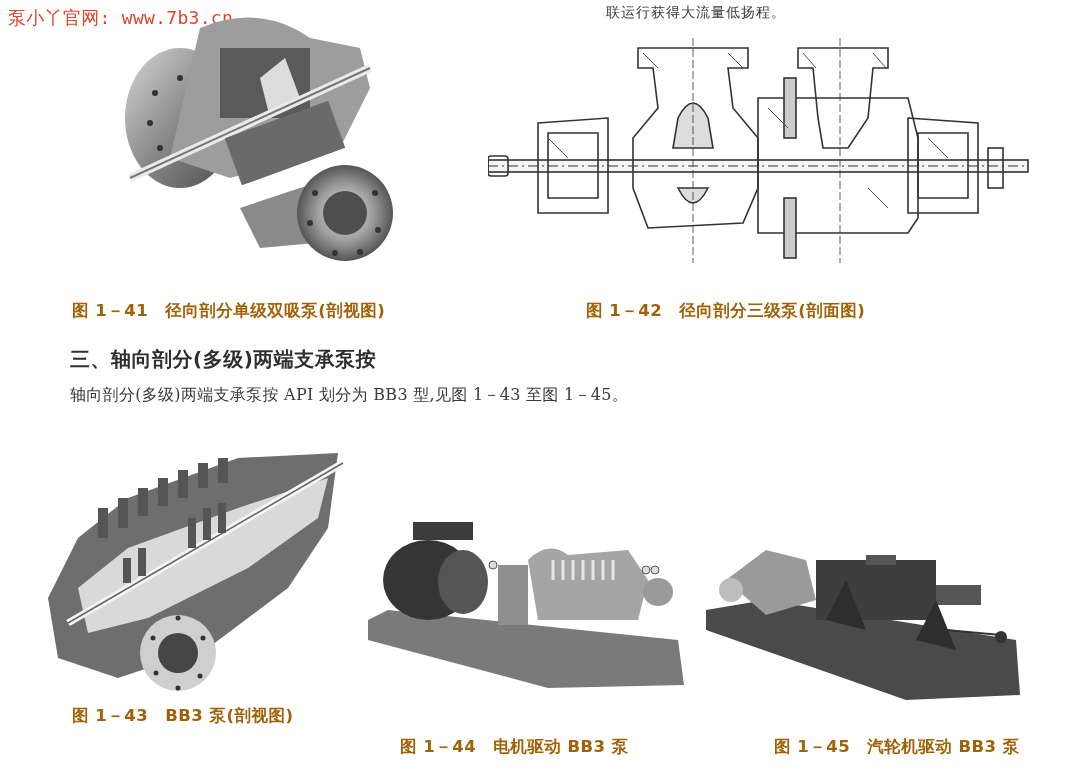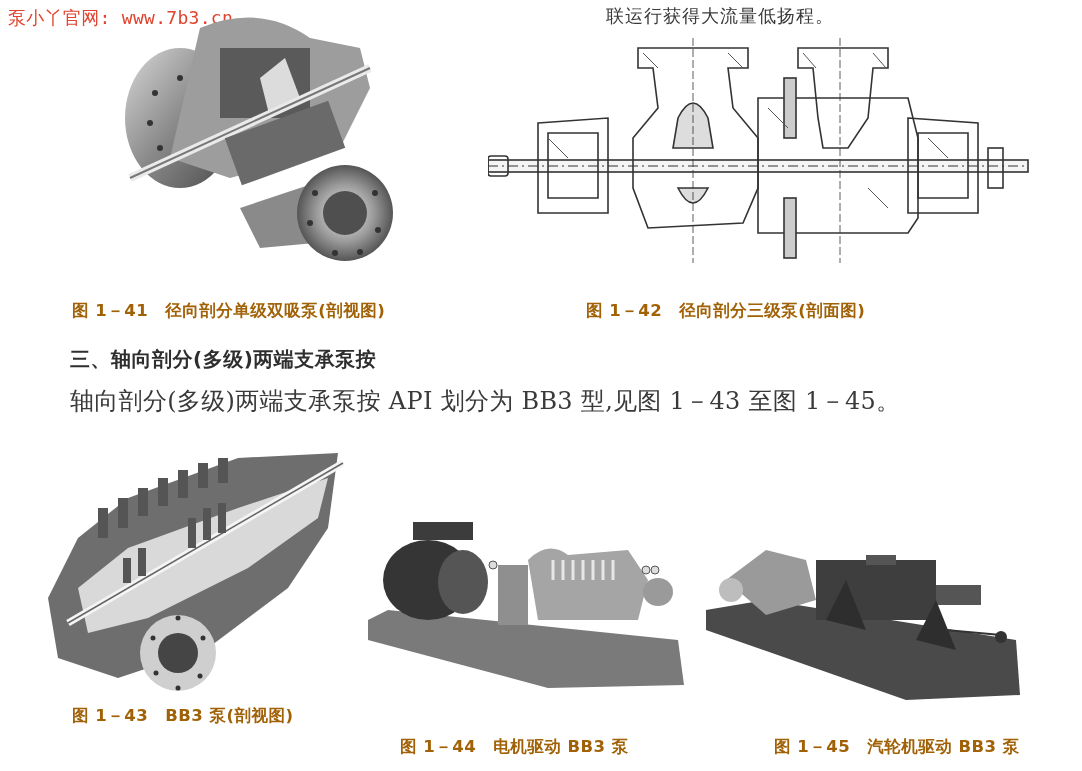--- a/index.html
+++ b/index.html
@@ -7,32 +7,32 @@
     width:1082px; height:771px; position:relative; overflow:hidden;
     background:#ffffff; color:#2b2b2b;
     font-family:"DejaVu Serif", serif;
   }
   .abs { position:absolute; }
   .watermark {
     left:8px; top:6px; font-family:"DejaVu Sans Mono", monospace;
     font-size:18px; color:#e0442e; letter-spacing:0.3px;
   }
   .top-text {
-    left:606px; top:4px; font-size:18px; color:#3a3a3a; letter-spacing:1px;
+    left:606px; top:4px; font-size:14px; color:#3a3a3a; letter-spacing:1px;
   }
   .caption {
     font-family:"DejaVu Sans", sans-serif; font-weight:bold;
     font-size:16.5px; color:#a16207; white-space:pre; letter-spacing:0.5px;
   }
   .section-heading {
     left:70px; top:346px; font-family:"DejaVu Sans", sans-serif; font-weight:bold;
     font-size:20px; color:#2e2e2e; letter-spacing:0.5px;
   }
   .section-body {
-    left:70px; top:385px; font-size:24px; color:#3a3a3a; letter-spacing:0.3px;
+    left:70px; top:385px; font-size:16px; color:#3a3a3a; letter-spacing:0.3px;
   }
   .figure { background:transparent; }
   svg { display:block; }
 </style>
 </head>
 <body>
 
 <div class="abs watermark">泵小丫官网: www.7b3.cn</div>
 <div class="abs top-text">联运行获得大流量低扬程。</div>
 

